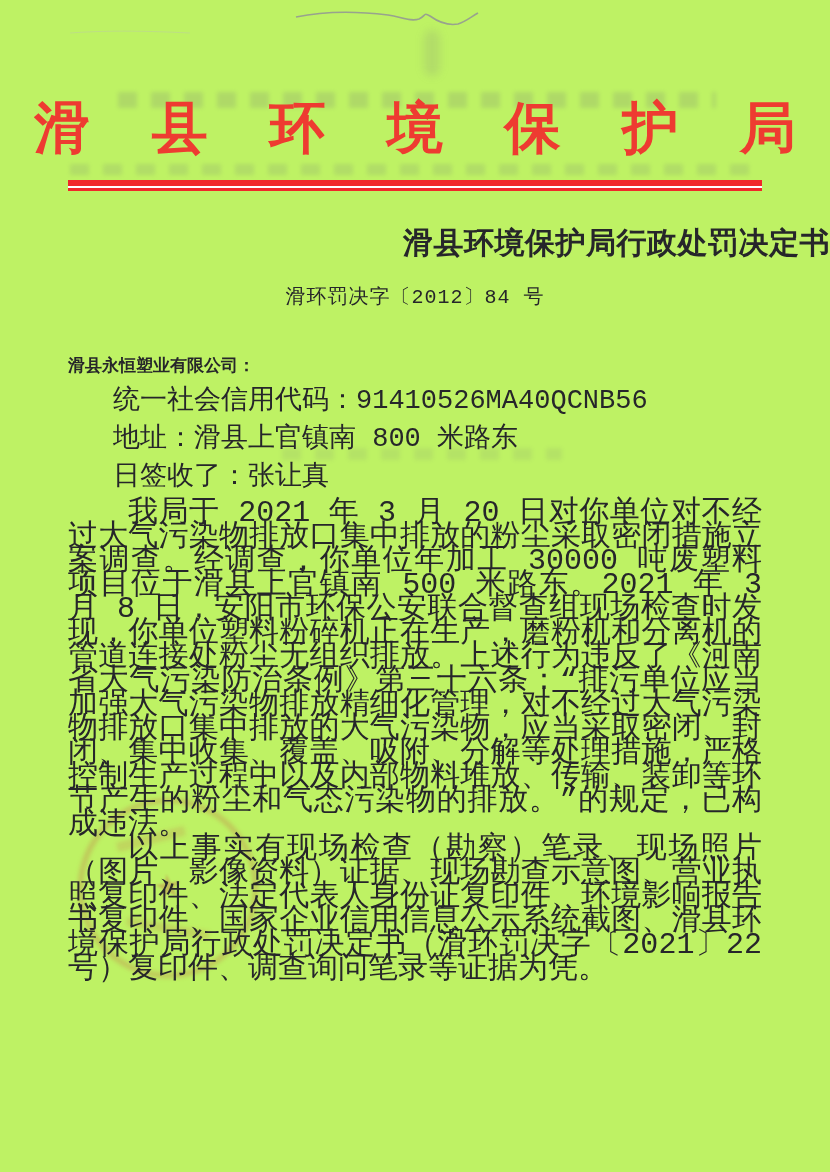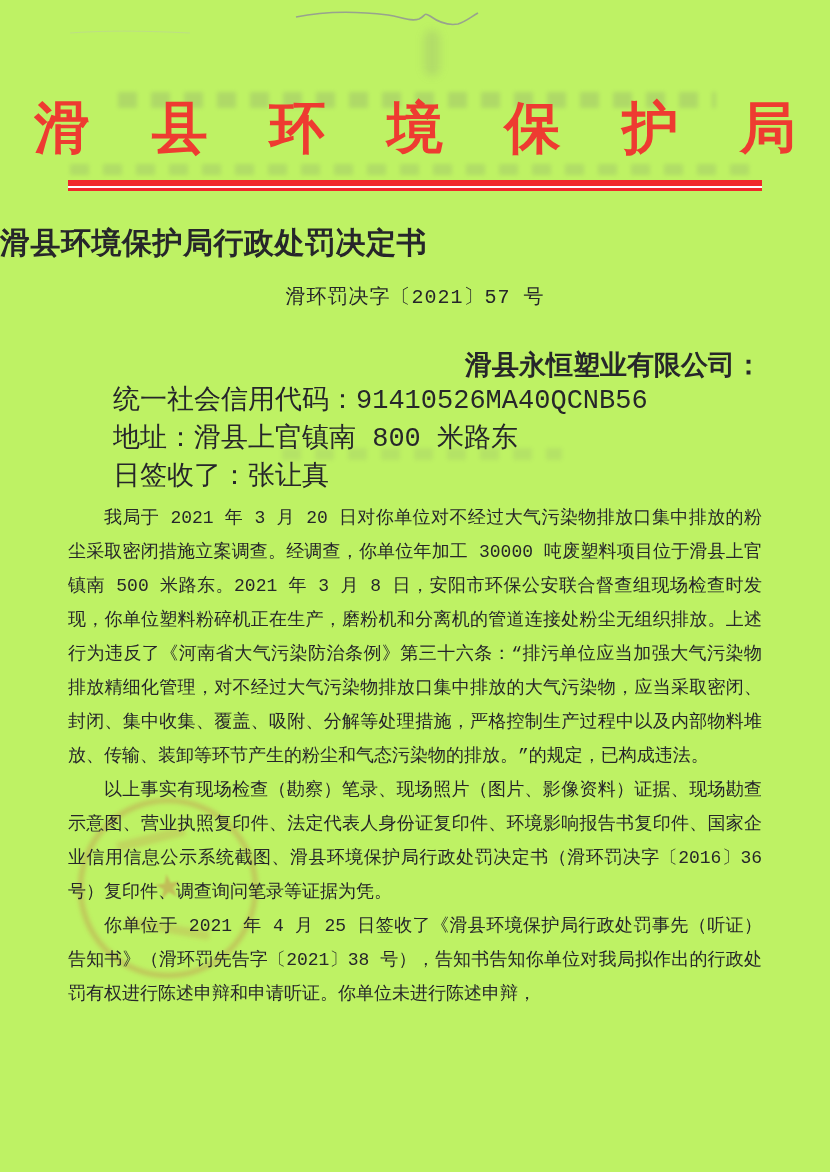--- a/index.html
+++ b/index.html
@@ -57,42 +57,42 @@
   .rule {
     width:694px; height:11px;
     margin:16px auto 0;
     background:linear-gradient(to bottom, #f0282a 0 6px, #ffffff 6px 8px, #f0282a 8px 11px);
     position:relative;
   }
 
   
   .doc-title {
     margin-top:37px;
-    text-align:left;
+    text-align:right;
     font-size:30px; line-height:34px;
     font-weight:700;
     letter-spacing:0.5px;
     position:relative;
   }
   .doc-number {
     margin-top:24px;
     text-align:center;
     font-size:20px; line-height:24px;
     letter-spacing:1px;
     position:relative;
   }
 
   
   .content { position:relative; width:694px; margin:42px auto 0; }
-  .recipient { font-size:27px; line-height:30px; font-weight:700;text-align:right; }
+  .recipient { font-size:17px; line-height:30px; font-weight:700; }
   .info-line { font-size:27px; line-height:38px; padding-left:45px; }
   .body-text { margin-top:5px; }
   .body-text p {
     margin:0;
-    font-size:18px; line-height:34px;
+    font-size:30px; line-height:24px;
     text-align:justify;
     text-indent:2em;
   }
 </style>
 </head>
 <body>
 
 <div class="page">
 
   <svg class="crease-svg" viewBox="0 0 830 90" xmlns="http://www.w3.org/2000/svg">
@@ -109,28 +109,27 @@
     <div class="seal-ring"></div>
     <span class="seal-star">★</span>
     <div class="seal-mark seal-mark-1"></div>
     <div class="seal-mark seal-mark-2"></div>
   </div>
 
   <div class="agency">滑 县 环 境 保 护 局</div>
   <div class="rule"></div>
 
   <div class="doc-title">滑县环境保护局行政处罚决定书</div>
-  <div class="doc-number">滑环罚决字〔2021〕57 号</div>
+  <div class="doc-number">滑环罚决字〔2012〕84 号</div>
 
   <div class="content">
     <div class="recipient">滑县永恒塑业有限公司：</div>
     <div class="info-line">统一社会信用代码：91410526MA40QCNB56</div>
     <div class="info-line">地址：滑县上官镇南 800 米路东</div>
     <div class="info-line">日签收了：张让真</div>
 
     <div class="body-text">
       <p>我局于 2021 年 3 月 20 日对你单位对不经过大气污染物排放口集中排放的粉尘采取密闭措施立案调查。经调查，你单位年加工 30000 吨废塑料项目位于滑县上官镇南 500 米路东。2021 年 3 月 8 日，安阳市环保公安联合督查组现场检查时发现，你单位塑料粉碎机正在生产，磨粉机和分离机的管道连接处粉尘无组织排放。上述行为违反了《河南省大气污染防治条例》第三十六条：“排污单位应当加强大气污染物排放精细化管理，对不经过大气污染物排放口集中排放的大气污染物，应当采取密闭、封闭、集中收集、覆盖、吸附、分解等处理措施，严格控制生产过程中以及内部物料堆放、传输、装卸等环节产生的粉尘和气态污染物的排放。”的规定，已构成违法。</p>
-      <p>以上事实有现场检查（勘察）笔录、现场照片（图片、影像资料）证据、现场勘查示意图、营业执照复印件、法定代表人身份证复印件、环境影响报告书复印件、国家企业信用信息公示系统截图、滑县环境保护局行政处罚决定书（滑环罚决字〔2016〕36 号）复印件、调查询问笔录等证据为凭。</p>
-      <p>你单位于 2021 年 4 月 25 日签收了《滑县环境保护局行政处罚事先（听证）告知书》（滑环罚先告字〔2021〕38 号），告知书告知你单位对我局拟作出的行政处罚有权进行陈述申辩和申请听证。你单位未进行陈述申辩，</p>
+      <p>以上事实有现场检查（勘察）笔录、现场照片（图片、影像资料）证据、现场勘查示意图、营业执照复印件、法定代表人身份证复印件、环境影响报告书复印件、国家企业信用信息公示系统截图、滑县环境保护局行政处罚决定书（滑环罚决字〔2021〕22 号）复印件、调查询问笔录等证据为凭。</p>
     </div>
   </div>
 
 </div>
 
 </body></html>

